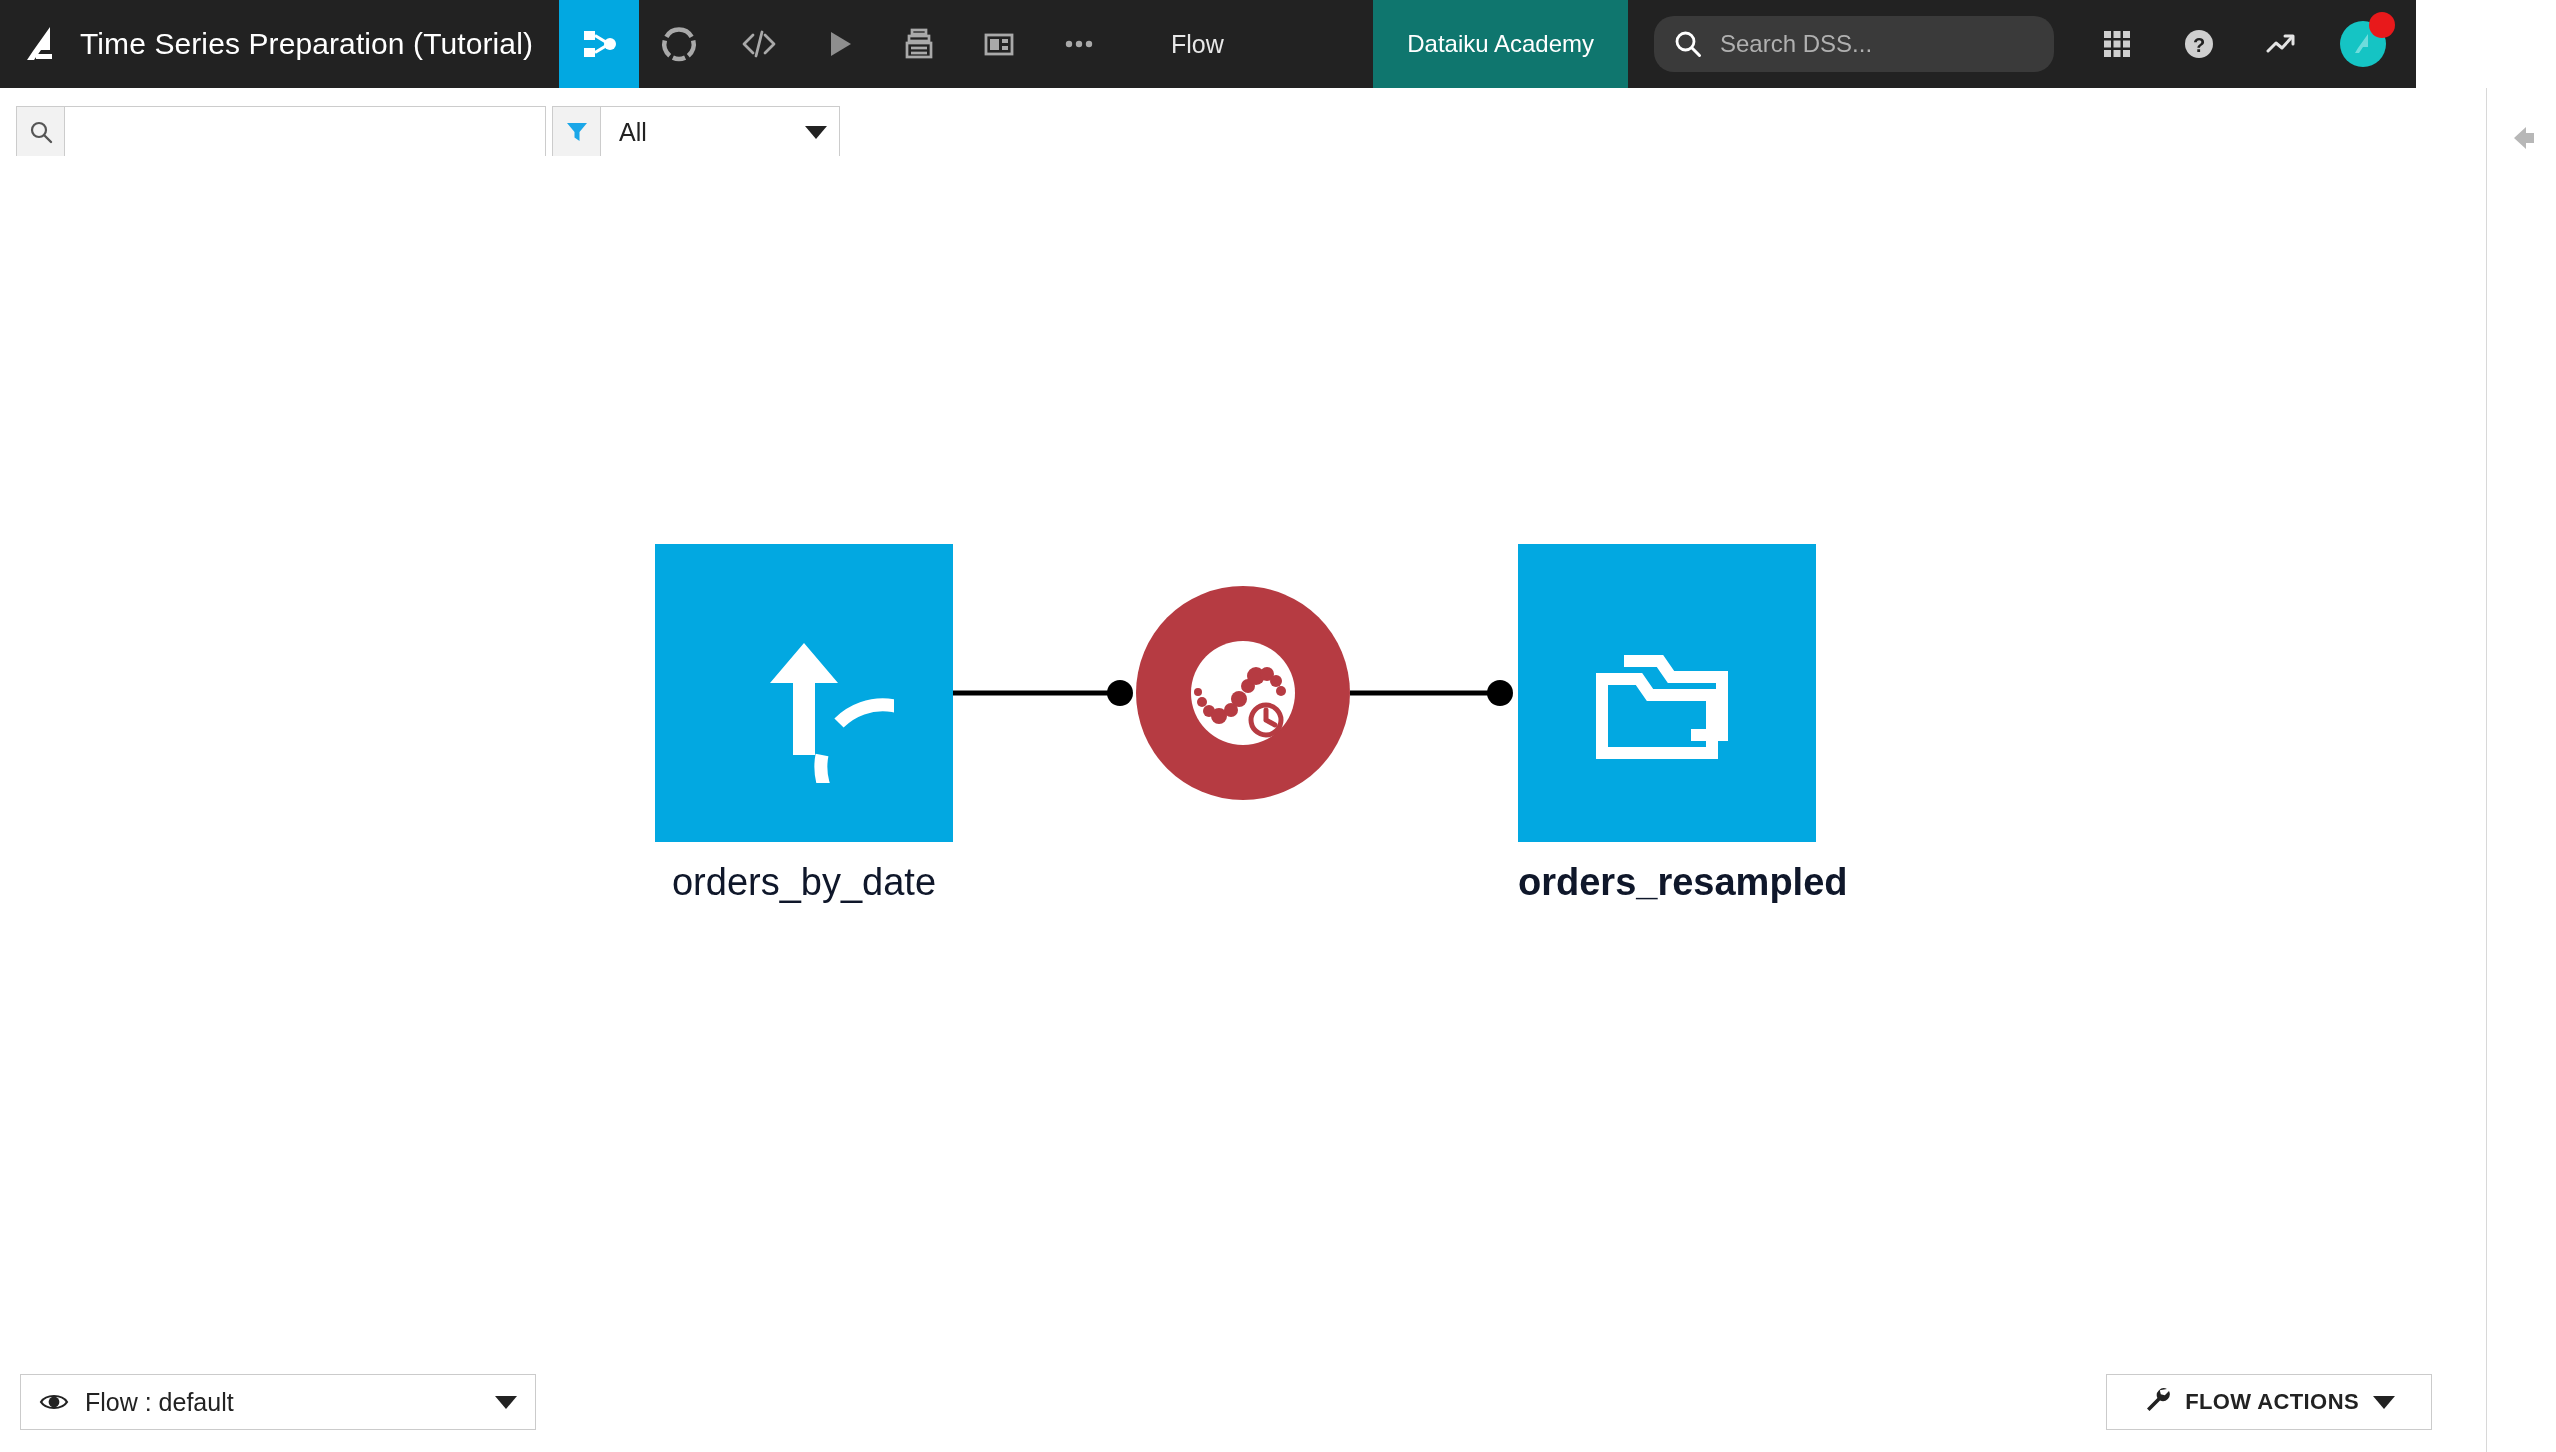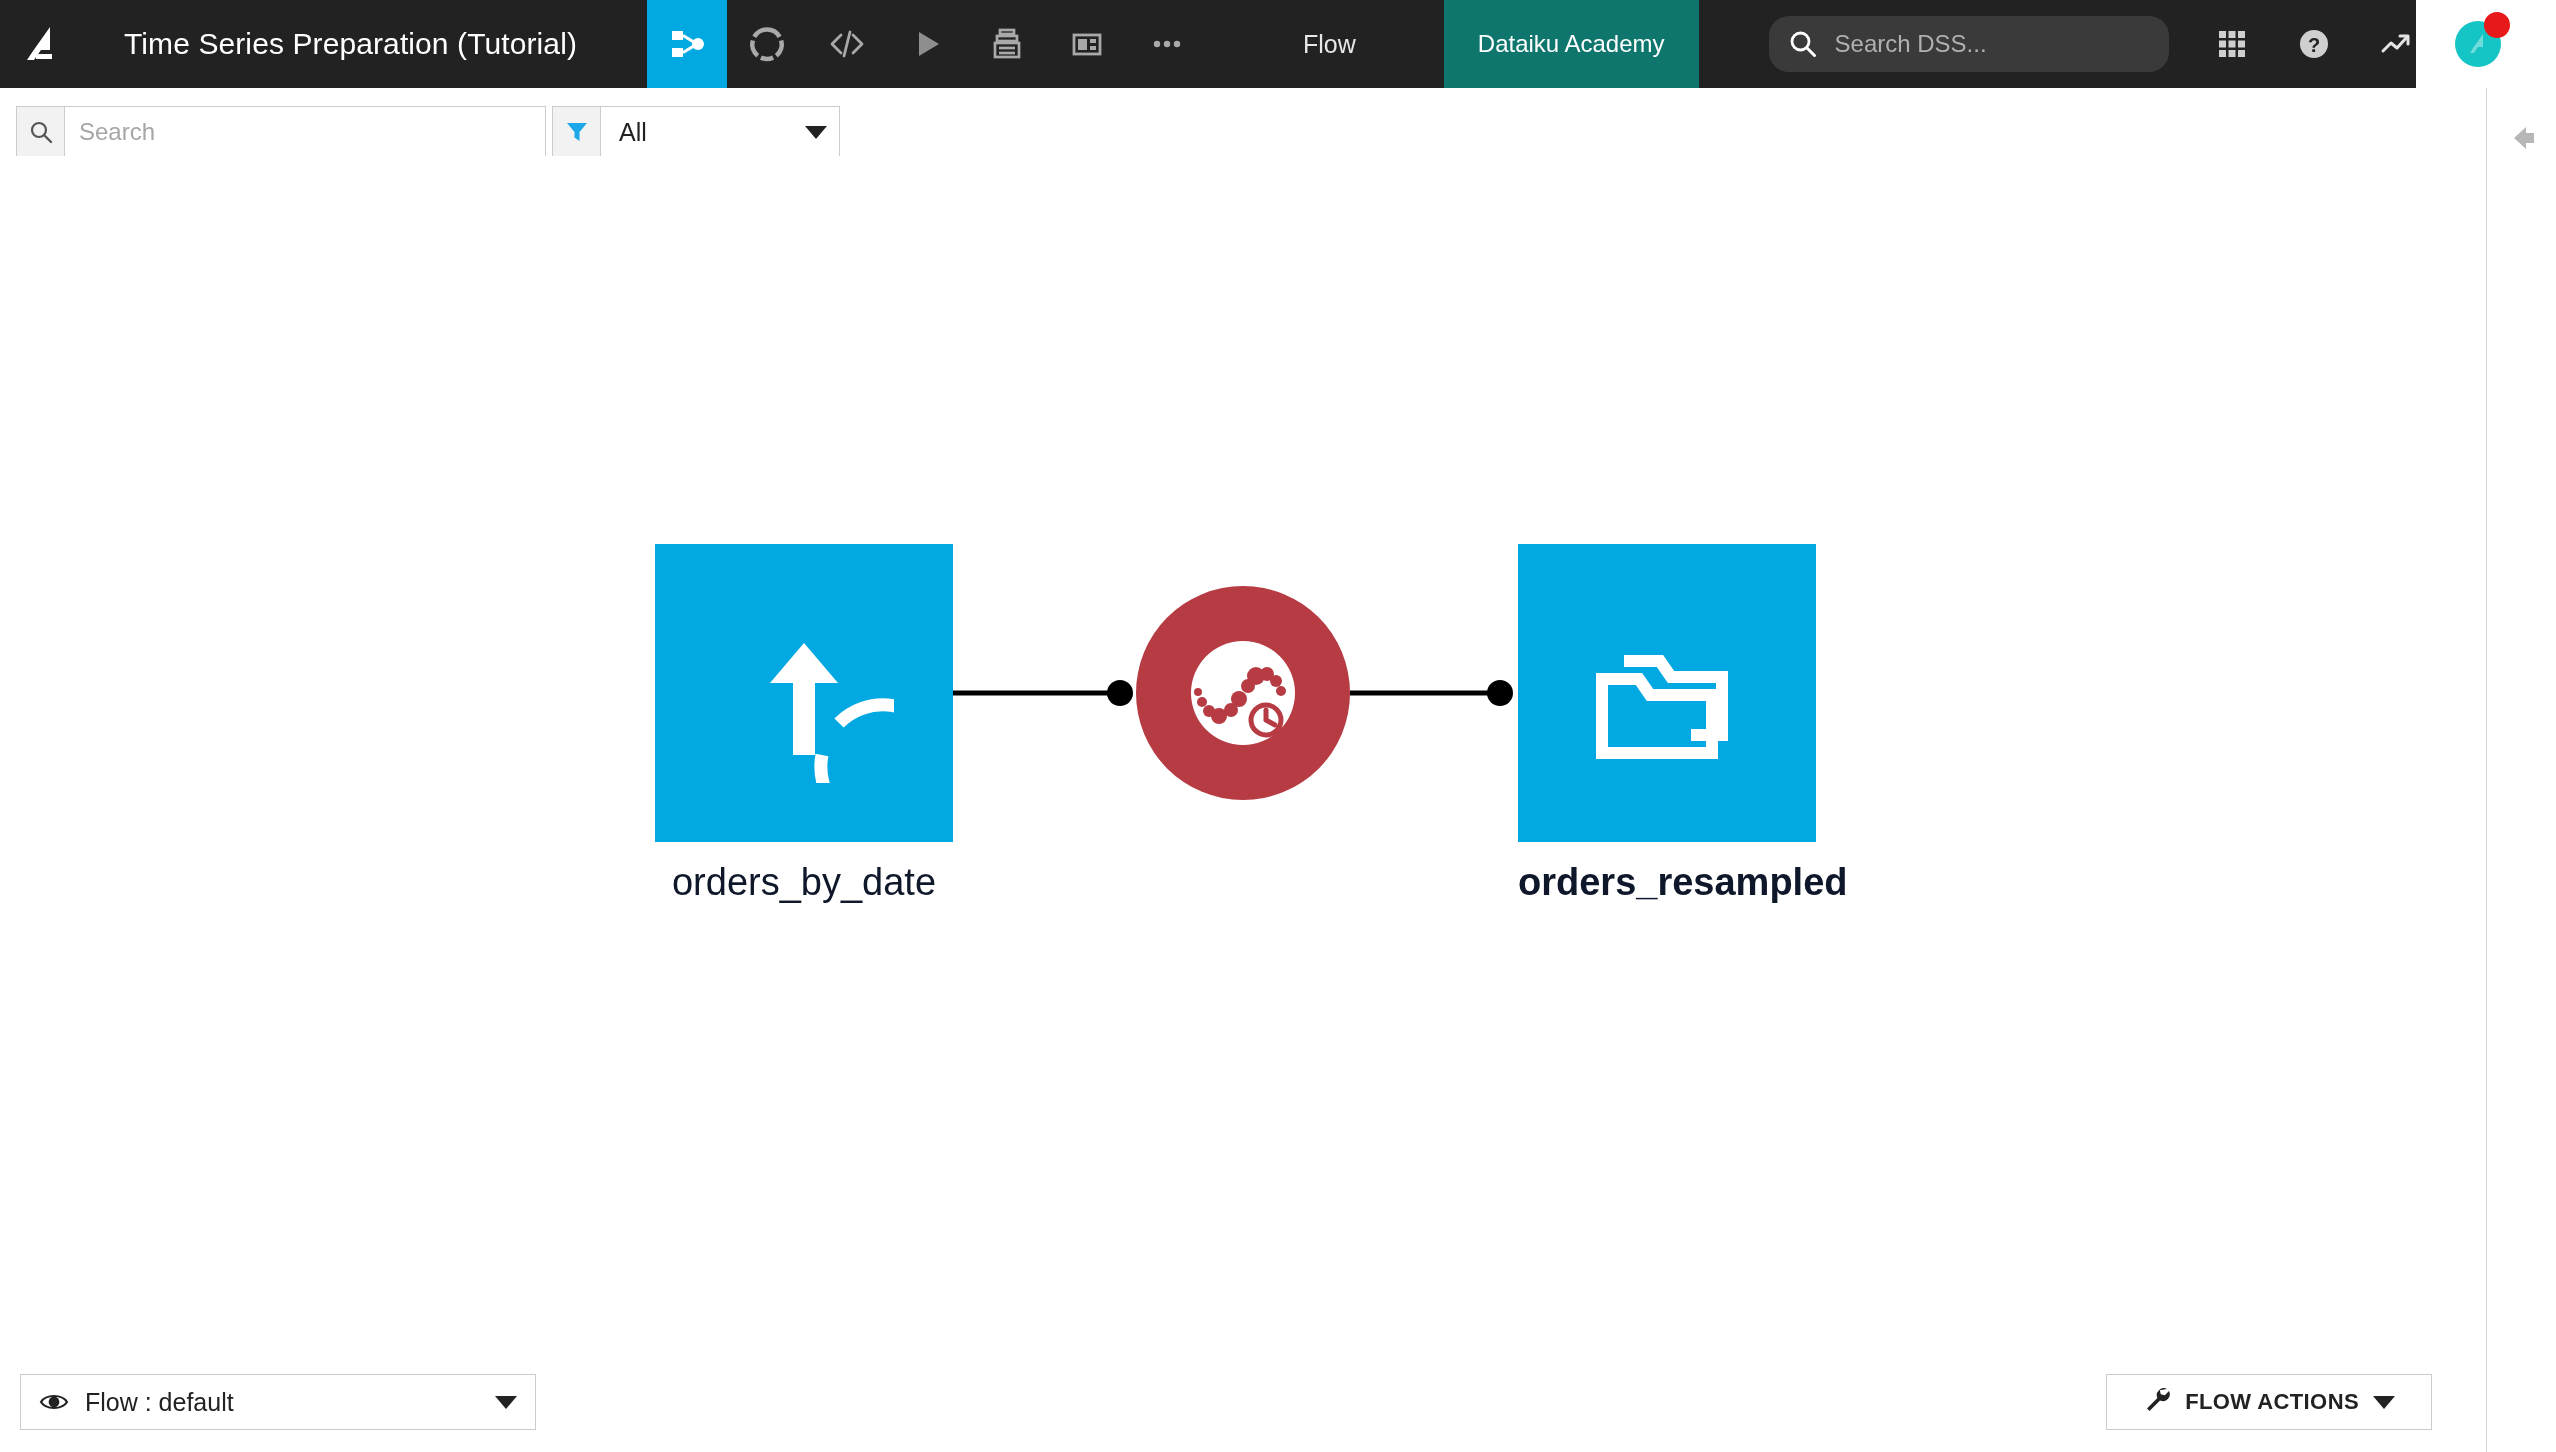--- a/index.html
+++ b/index.html
@@ -8,21 +8,21 @@
     overflow: hidden;
     background: #ffffff;
     font-family: "Liberation Sans", sans-serif;
   }
 
   
   .navbar {
     position: absolute; top: 0; left: 0;
     width: 2416px; height: 88px;
     background: #222222;
-    display: flex; align-items: stretch; gap: 44px;
+    display: flex; align-items: stretch;
   }
   .nav-logo {
     width: 80px; display: flex; align-items: center; justify-content: center;
     flex: 0 0 80px;
   }
   .project-title {
     display: flex; align-items: center;
     color: #ffffff;
     font-size: 30px;
     font-weight: 400;
@@ -383,21 +383,20 @@
 
 <div class="subbar">
 
   <div class="tool-search">
     <span class="icon-box">
       <svg width="26" height="26" viewBox="0 0 26 26">
         <circle cx="11" cy="11" r="7" fill="none" stroke="#555555" stroke-width="2.2"></circle>
         <line x1="16" y1="16" x2="23" y2="23" stroke="#555555" stroke-width="2.4" stroke-linecap="round"></line>
       </svg>
     </span>
-    <input type="text" placeholder="Search" style="">
   </div>
 
   <div class="tool-filter">
     <span class="icon-box">
       <svg width="26" height="26" viewBox="0 0 26 26">
         <path d="M3 4 H23 L15.5 13 V22 L10.5 18.5 V13 Z" fill="#1ba7e8"></path>
       </svg>
     </span>
     <span class="sel-val">All</span>
     <span class="caret">

